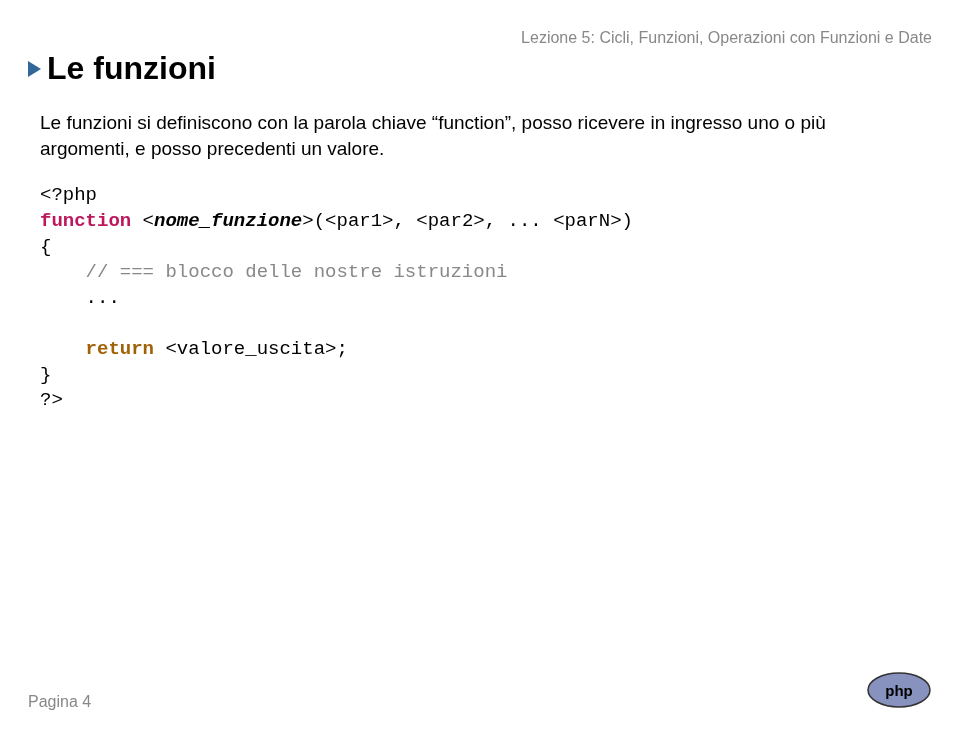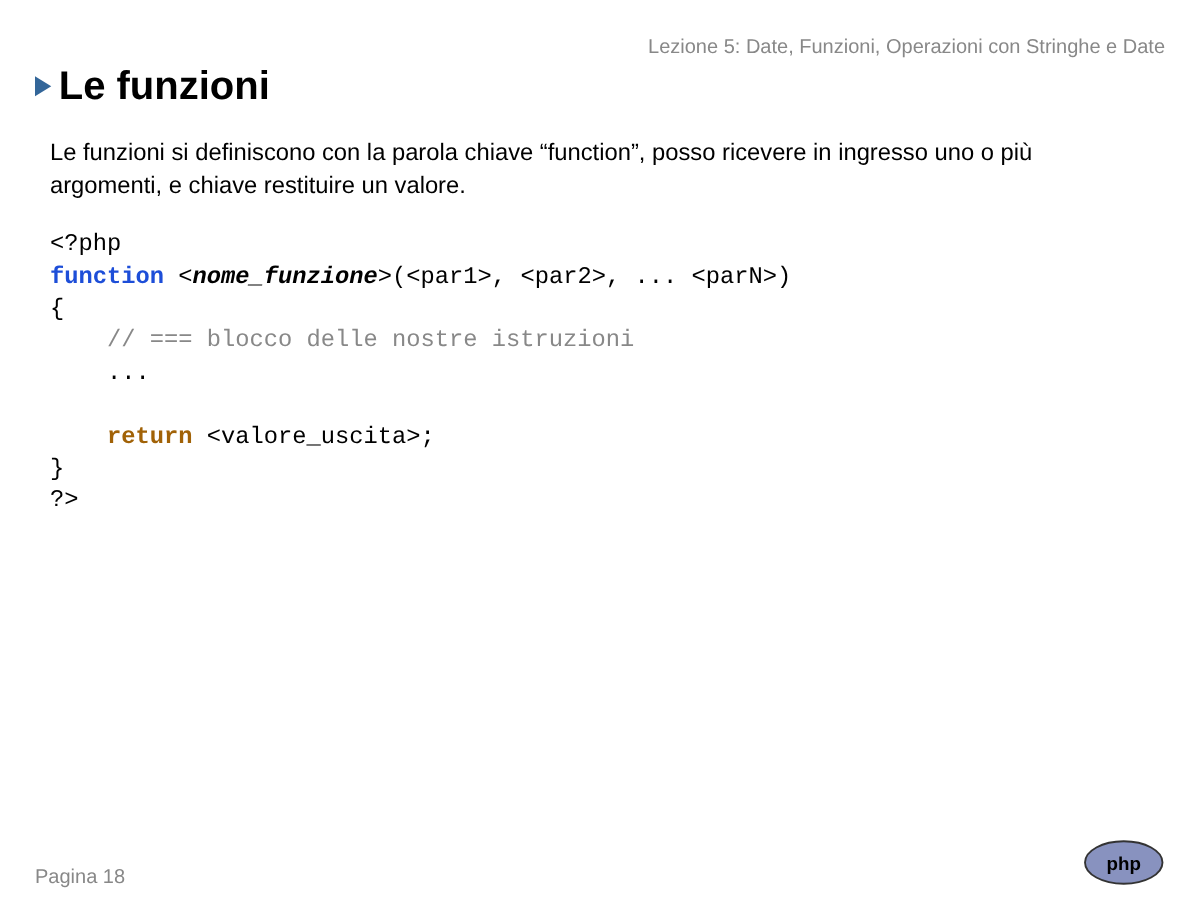--- a/index.html
+++ b/index.html
@@ -50,21 +50,21 @@
   }
   .content p { margin-bottom: 22px; }
   .code-block {
     font-family: "Courier New", monospace;
     font-size: 19px;
     line-height: 1.35;
     white-space: pre;
     margin-top: 2px;
   }
   .php-tag { color: #000000; }
-  .kw { color: #1d4ed8; font-weight: bold; }
+  .kw { color: #be185d; font-weight: bold; }
   .fn-name { font-style: italic; font-weight: bold; }
   .angle { }
   .ret { color: #a16207; font-weight: bold; }
   .comment { color: #888; }
   .footer {
     position: absolute;
     bottom: 20px;
     left: 28px;
     right: 28px;
     display: flex;
@@ -76,42 +76,42 @@
     color: #888;
   }
   .logo {
     width: 66px;
     height: 42px;
   }
 </style>
 </head>
 <body>
 
-<div class="header-line">Lezione 5: Date, Funzioni, Operazioni con Stringhe e Date</div>
+<div class="header-line">Lezione 5: Cicli, Funzioni, Operazioni con Funzioni e Date</div>
 
 <div class="section-title-row">
   <div class="triangle"></div>
   <div class="section-title">Le funzioni</div>
 </div>
 
 <div class="content">
-  <p>Le funzioni si definiscono con la parola chiave “function”, posso ricevere in ingresso uno o più argomenti, e chiave restituire un valore.</p>
+  <p>Le funzioni si definiscono con la parola chiave “function”, posso ricevere in ingresso uno o più argomenti, e posso precedenti un valore.</p>
 
   <div class="code-block"><span class="php-tag">&lt;?php</span>
 <span class="kw">function</span> &lt;<span class="fn-name">nome_funzione</span>&gt;(<span class="angle">&lt;<span>par1</span></span>&gt;, <span>&lt;par2&gt;</span>, ... <span>&lt;parN&gt;</span>)
 <span>{</span>
     <span class="comment">// === blocco delle nostre istruzioni</span>
     <span>...</span>
 
     <span class="ret">return</span> <span>&lt;valore_uscita&gt;</span>;
 <span>}</span>
 <span class="php-tag">?&gt;</span></div>
 </div>
 
 <div class="footer">
-  <div class="page-num">Pagina 18</div>
+  <div class="page-num">Pagina 4</div>
   <div class="logo">
     <svg viewBox="0 0 66 42" width="66" height="42">
       <ellipse cx="33" cy="21" rx="31" ry="17" fill="#8892bf" stroke="#333" stroke-width="1.5"></ellipse>
       <text x="33" y="27" font-family="Arial, sans-serif" font-size="15" font-weight="bold" fill="#000" text-anchor="middle">php</text>
     </svg>
   </div>
 </div>
 
 </body></html>

